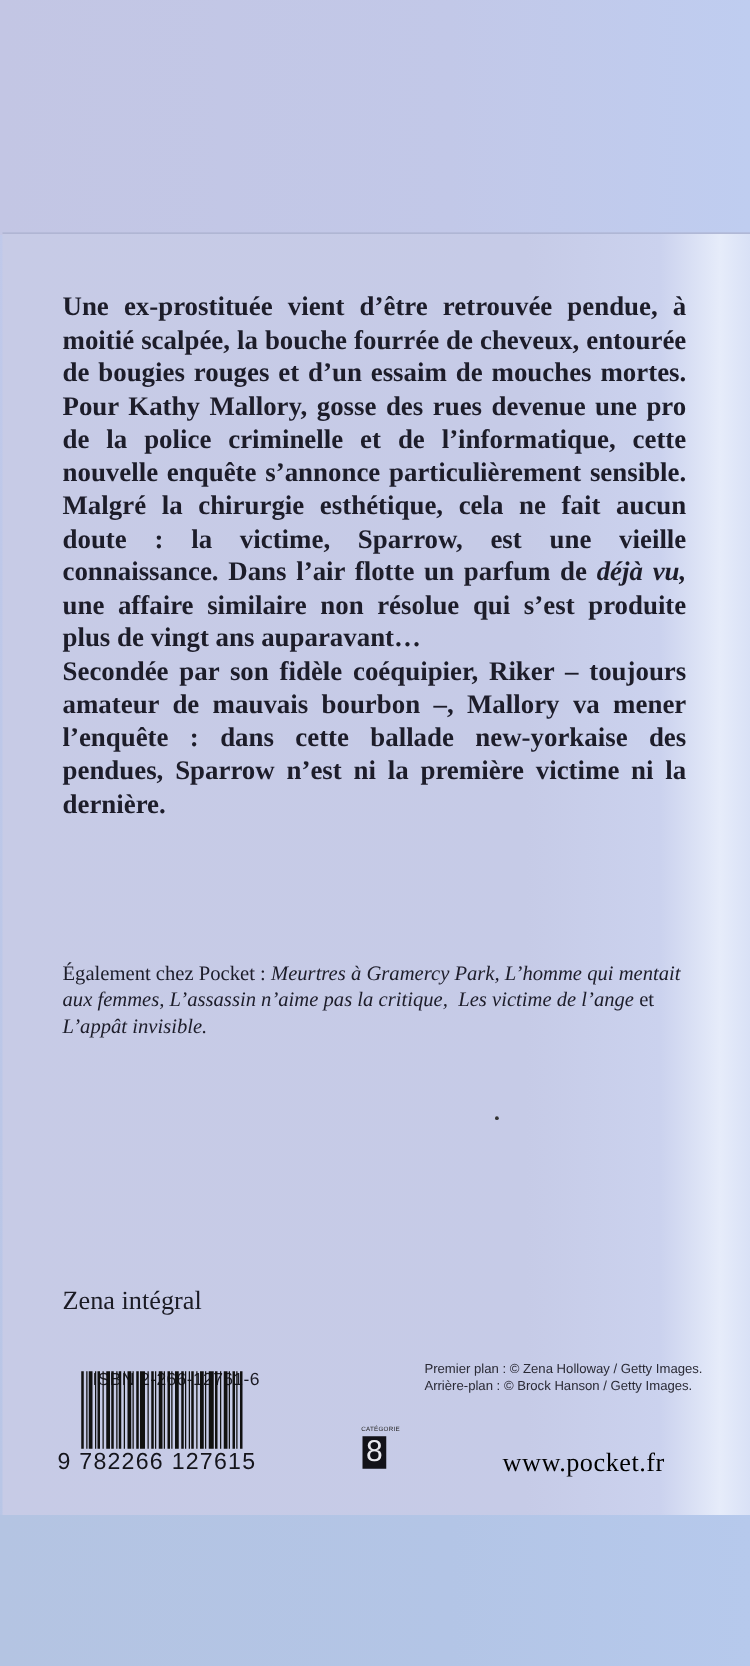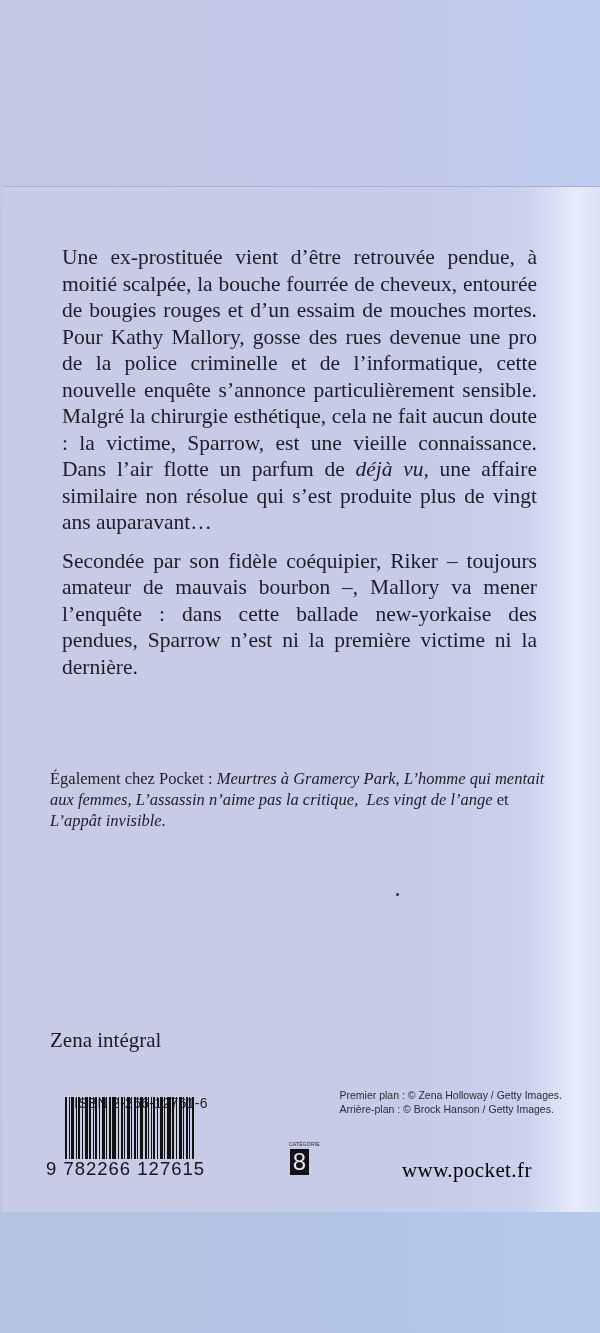--- a/index.html
+++ b/index.html
@@ -16,21 +16,21 @@
     position: absolute; left: 2px; top: 186px; width: 598px; height: 1026px;
     background: linear-gradient(90deg, #c7cbe6 0%, #c6cbe7 70%, #cbd2ee 88%, #e6ecfa 96%, #d9e1f6 100%);
     border-top: 1px solid #a9b0cd;
     border-bottom: 1px solid #a3b1cf;
   }
   .blurb {
     position: absolute; left: 50px; top: 232px; width: 499px;
     font-size: 21.5px; line-height: 26.5px; color: #1d1d2a;
     text-align: justify;
   }
-  .blurb p { margin: 12px; }
+  .blurb p { margin: 0; font-weight: bold; }
   .blurb em { font-style: italic; }
   .also {
     position: absolute; left: 50px; top: 768px; width: 499px;
     font-size: 16.5px; line-height: 21px; color: #1d1d2a;
   }
   .also em { font-style: italic; }
   .dot { position: absolute; left: 396px; top: 893px; width: 3px; height: 3px; border-radius: 50%; background: #333; }
   .integral {
     position: absolute; left: 50px; top: 1028px;
     font-size: 21px; color: #1b1b24;
@@ -71,21 +71,21 @@
 
 <div class="bg-top"></div>
 
 <div class="cover"></div>
 
 <div class="blurb">
   <p><span>Une ex-prostituée vient d’être retrouvée pendue, à moitié scalpée, la bouche fourrée de cheveux, entourée de bougies rouges et d’un essaim de mouches mortes. Pour Kathy Mallory, gosse des rues devenue une pro de la police criminelle et de l’informatique, cette nouvelle enquête s’annonce particulièrement sensible. Malgré la chirurgie esthétique, cela ne fait aucun doute : la victime, Sparrow, est une vieille connaissance. Dans l’air flotte un parfum de </span><em>déjà vu,</em><span> une affaire similaire non résolue qui s’est produite plus de vingt ans auparavant…</span></p>
   <p>Secondée par son fidèle coéquipier, Riker – toujours amateur de mauvais bourbon –, Mallory va mener l’enquête : dans cette ballade new-yorkaise des pendues, Sparrow n’est ni la première victime ni la dernière.</p>
 </div>
 
-<div class="also"><span>Également chez Pocket : </span><em>Meurtres à Gramercy Park,</em> <em>L’homme qui mentait aux femmes,</em> <em>L’assassin n’aime pas la critique,</em>&nbsp; <em>Les vingt de l’ange</em><span> et </span><em>L’appât invisible.</em></div>
+<div class="also"><span>Également chez Pocket : </span><em>Meurtres à Gramercy Park,</em> <em>L’homme qui mentait aux femmes,</em> <em>L’assassin n’aime pas la critique,</em>&nbsp; <em>Les victime de l’ange</em><span> et </span><em>L’appât invisible.</em></div>
 
 <div class="dot"></div>
 
 <div class="integral">Zena intégral</div>
 
 <div class="isbn">ISBN 2-266-12761-6</div>
 
 <div class="barcode">
   <span style="width:2px"></span>
     <span style="width:1px"></span>

